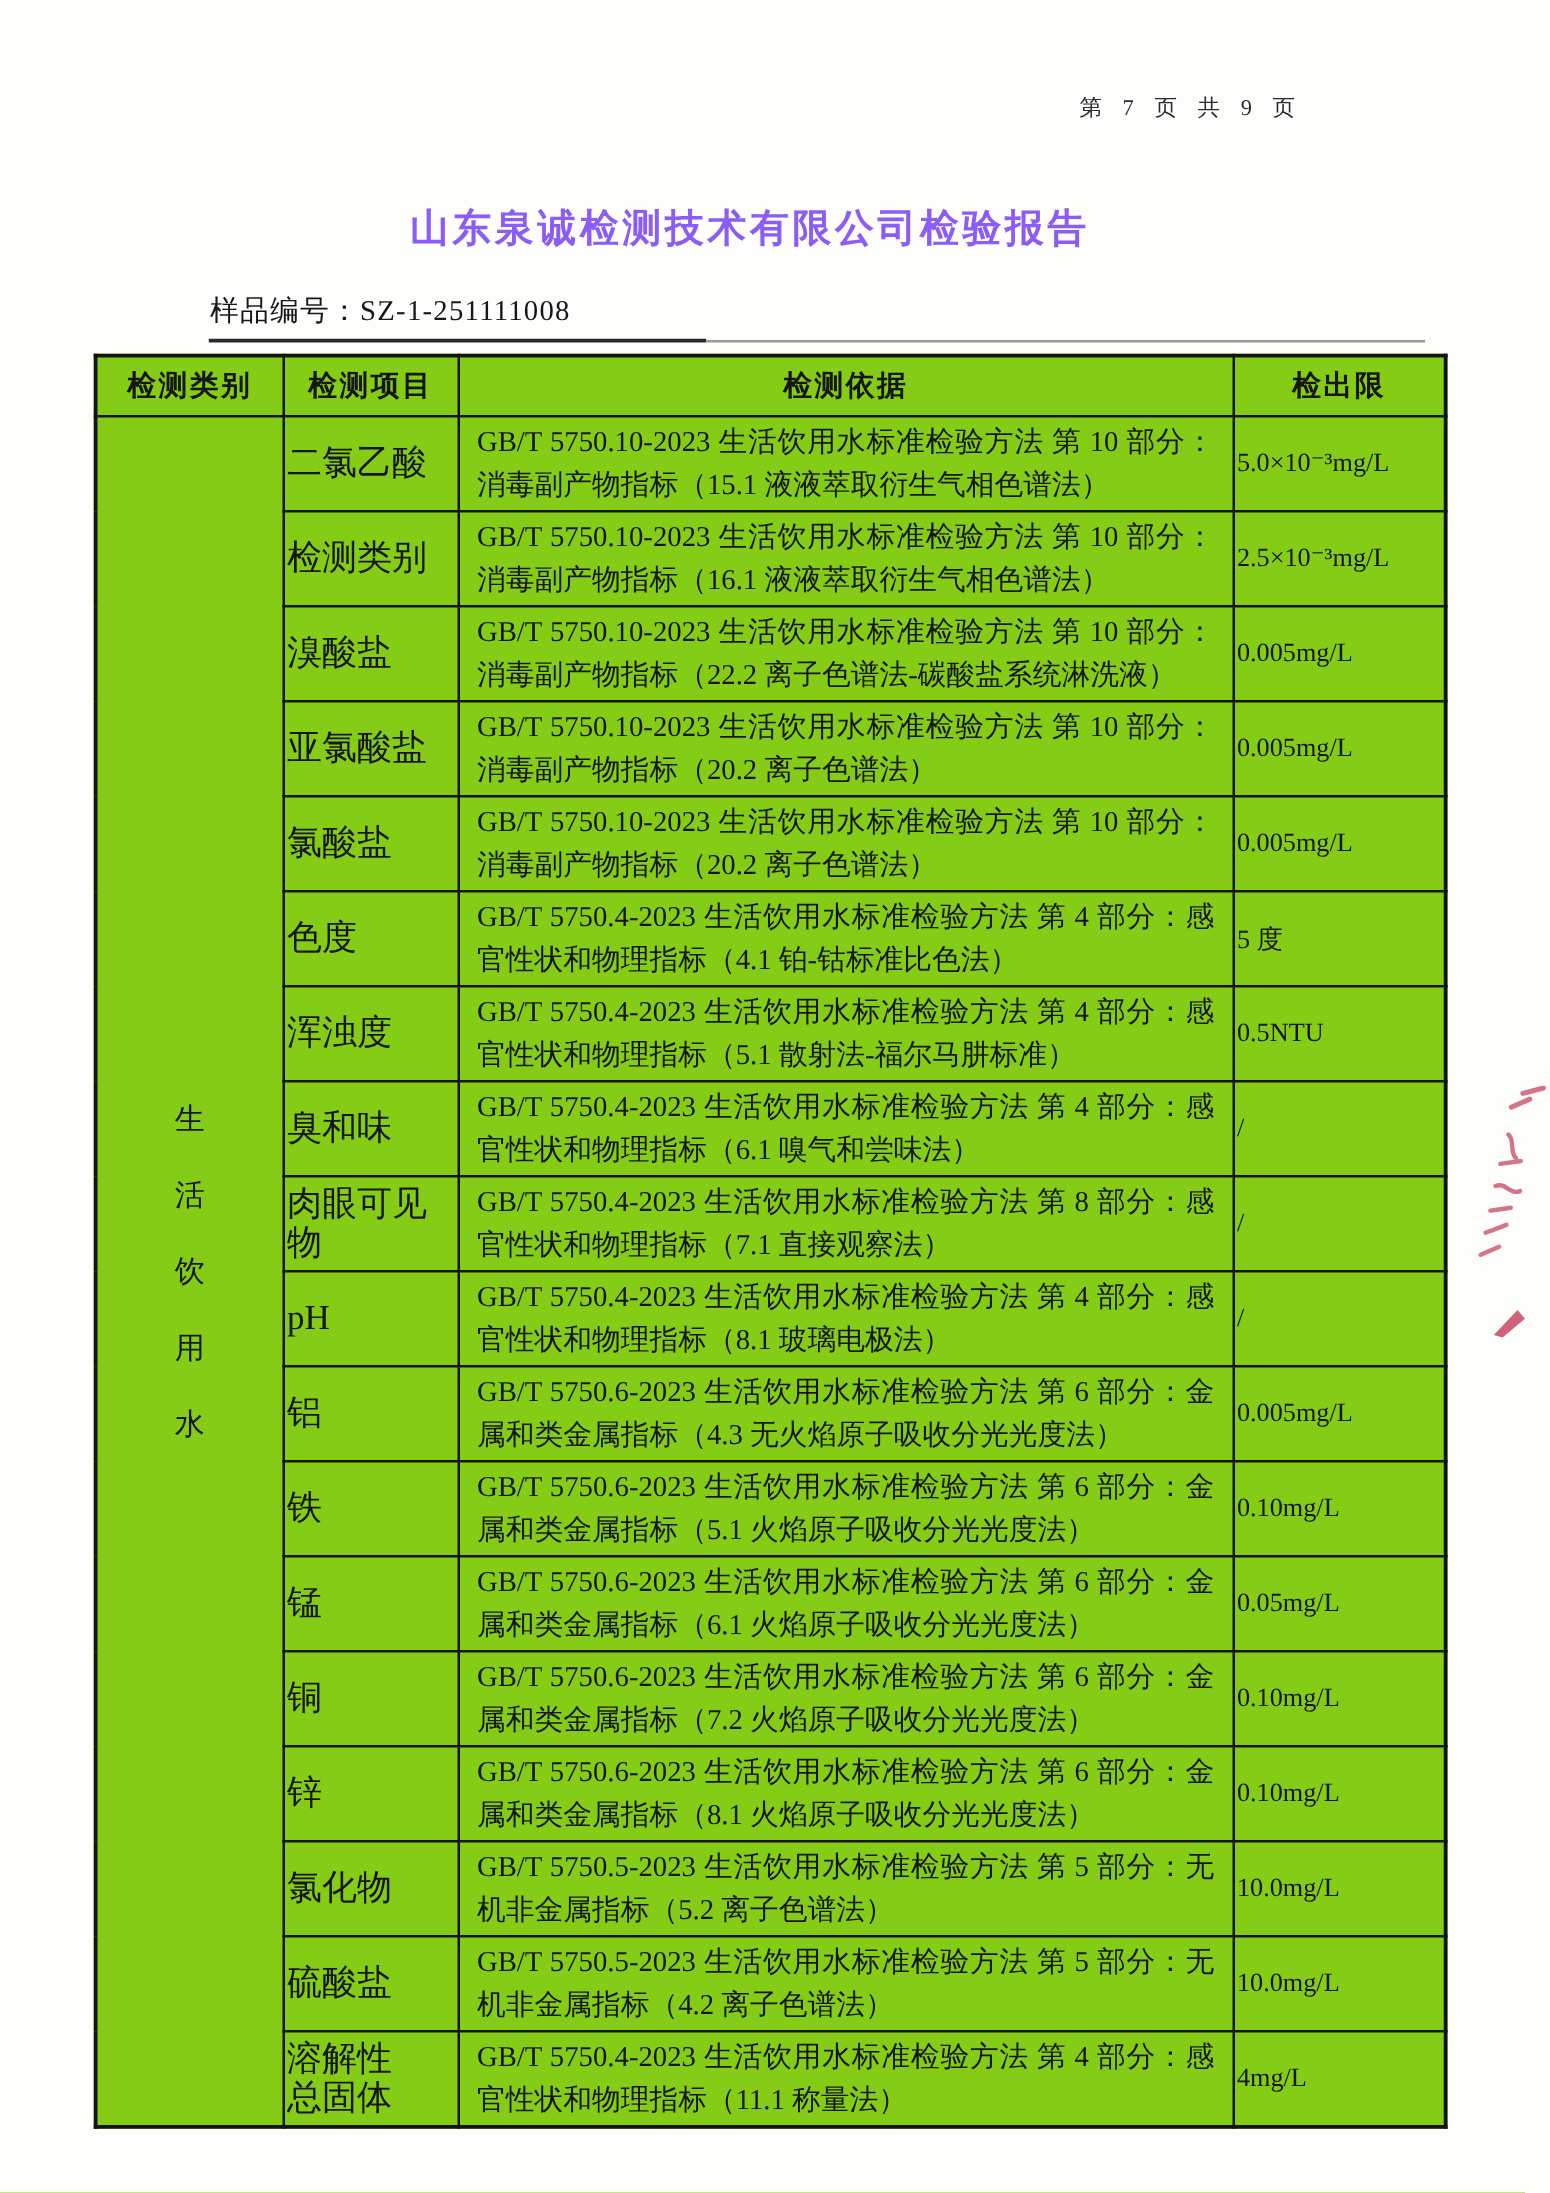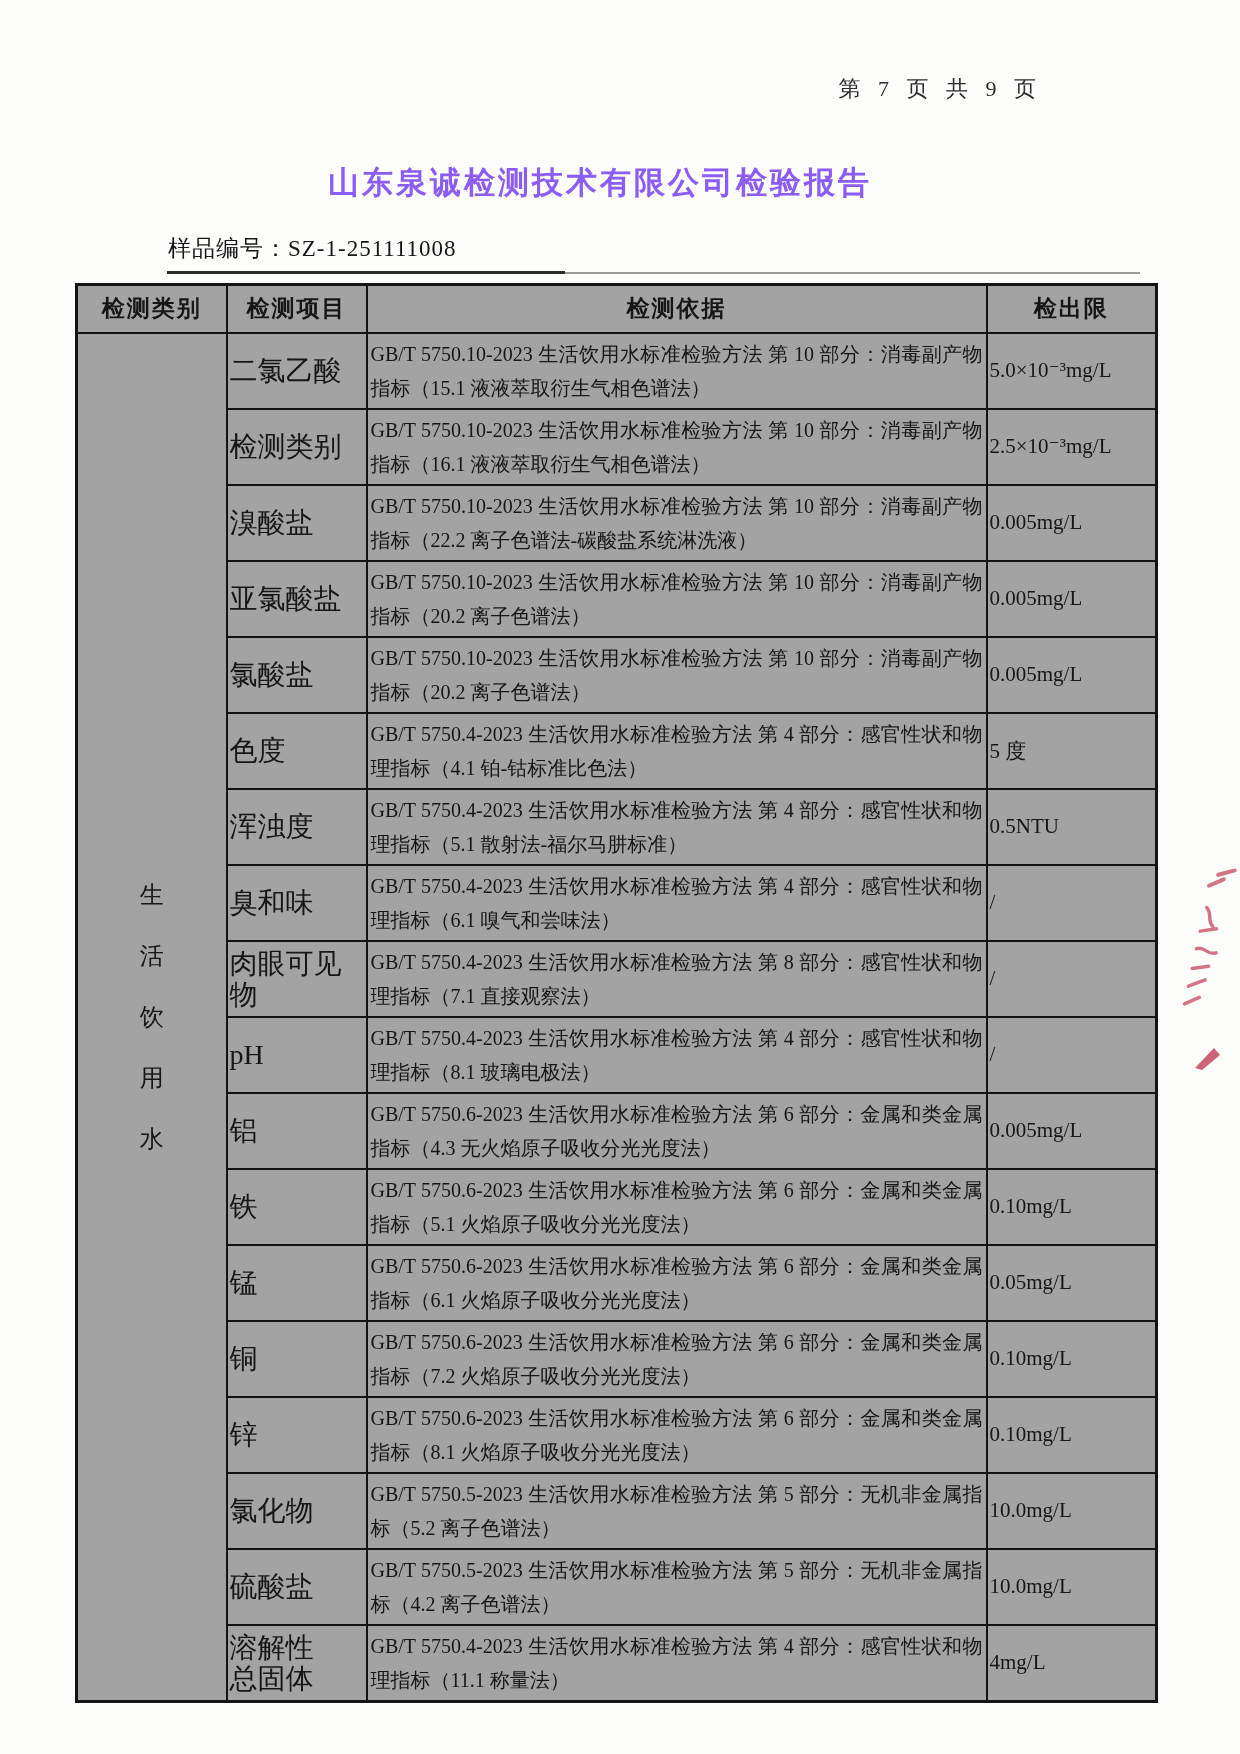--- a/index.html
+++ b/index.html
@@ -11,21 +11,21 @@
     background: #fdfdfc;
     color: #161616;
     font-family: "Liberation Serif", "DejaVu Serif", serif;
     overflow: hidden;
   }
 
   .page-indicator {
     position: absolute;
     top: 74px;
     right: 198px;
-    font-size: 22px;
+    font-size: 18px;
     letter-spacing: 6px;
     color: #2b2b2b;
   }
 
   .doc-title {
     position: absolute;
     top: 162px;
     left: 0;
     width: 1200px;
     text-align: center;
@@ -61,21 +61,21 @@
   }
 
   table.report-table {
     position: absolute;
     top: 283px;
     left: 75px;
     width: 1080px;
     border-collapse: collapse;
     table-layout: fixed;
     border: 3px solid #141414;
-    background: #a3a3a3;
+    background: #84cc16;
   }
   .report-table th, .report-table td {
     border: 2px solid #141414;
   }
   .report-table thead th {
     height: 48px;
     font-size: 23px;
     font-weight: 600;
     text-align: center;
     letter-spacing: 2px;
@@ -95,23 +95,23 @@
   }
   td.item-cell {
     text-align: left;
     vertical-align: middle;
     font-size: 28px;
     line-height: 31px;
     white-space: pre-line;
     padding: 4px 2px;
   }
   td.basis-cell {
-    font-size: 20px;
+    font-size: 23px;
     line-height: 34px;
-    padding: 3px 3px;
+    padding: 3px 14px;
     text-align: justify;
     vertical-align: middle;
   }
   td.limit-cell {
     text-align: left;
     vertical-align: middle;
     font-size: 21px;
     padding: 4px 2px;
   }
 

